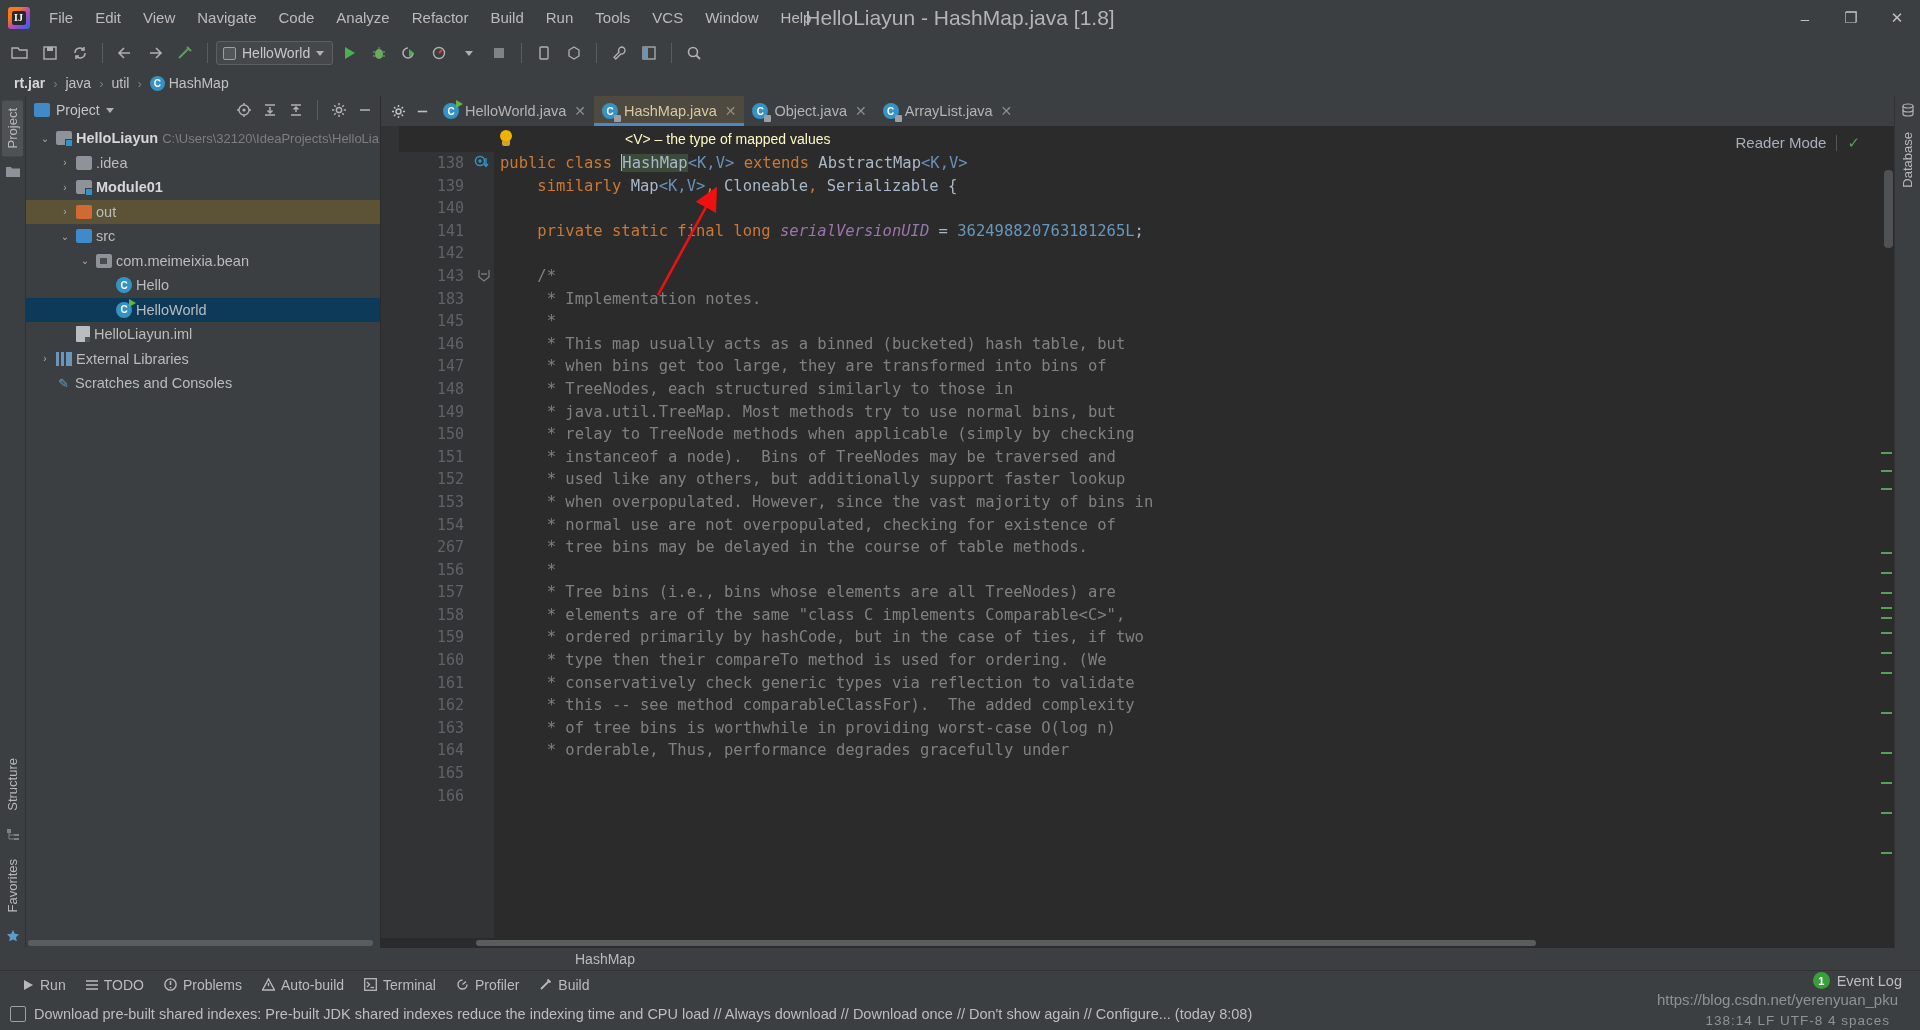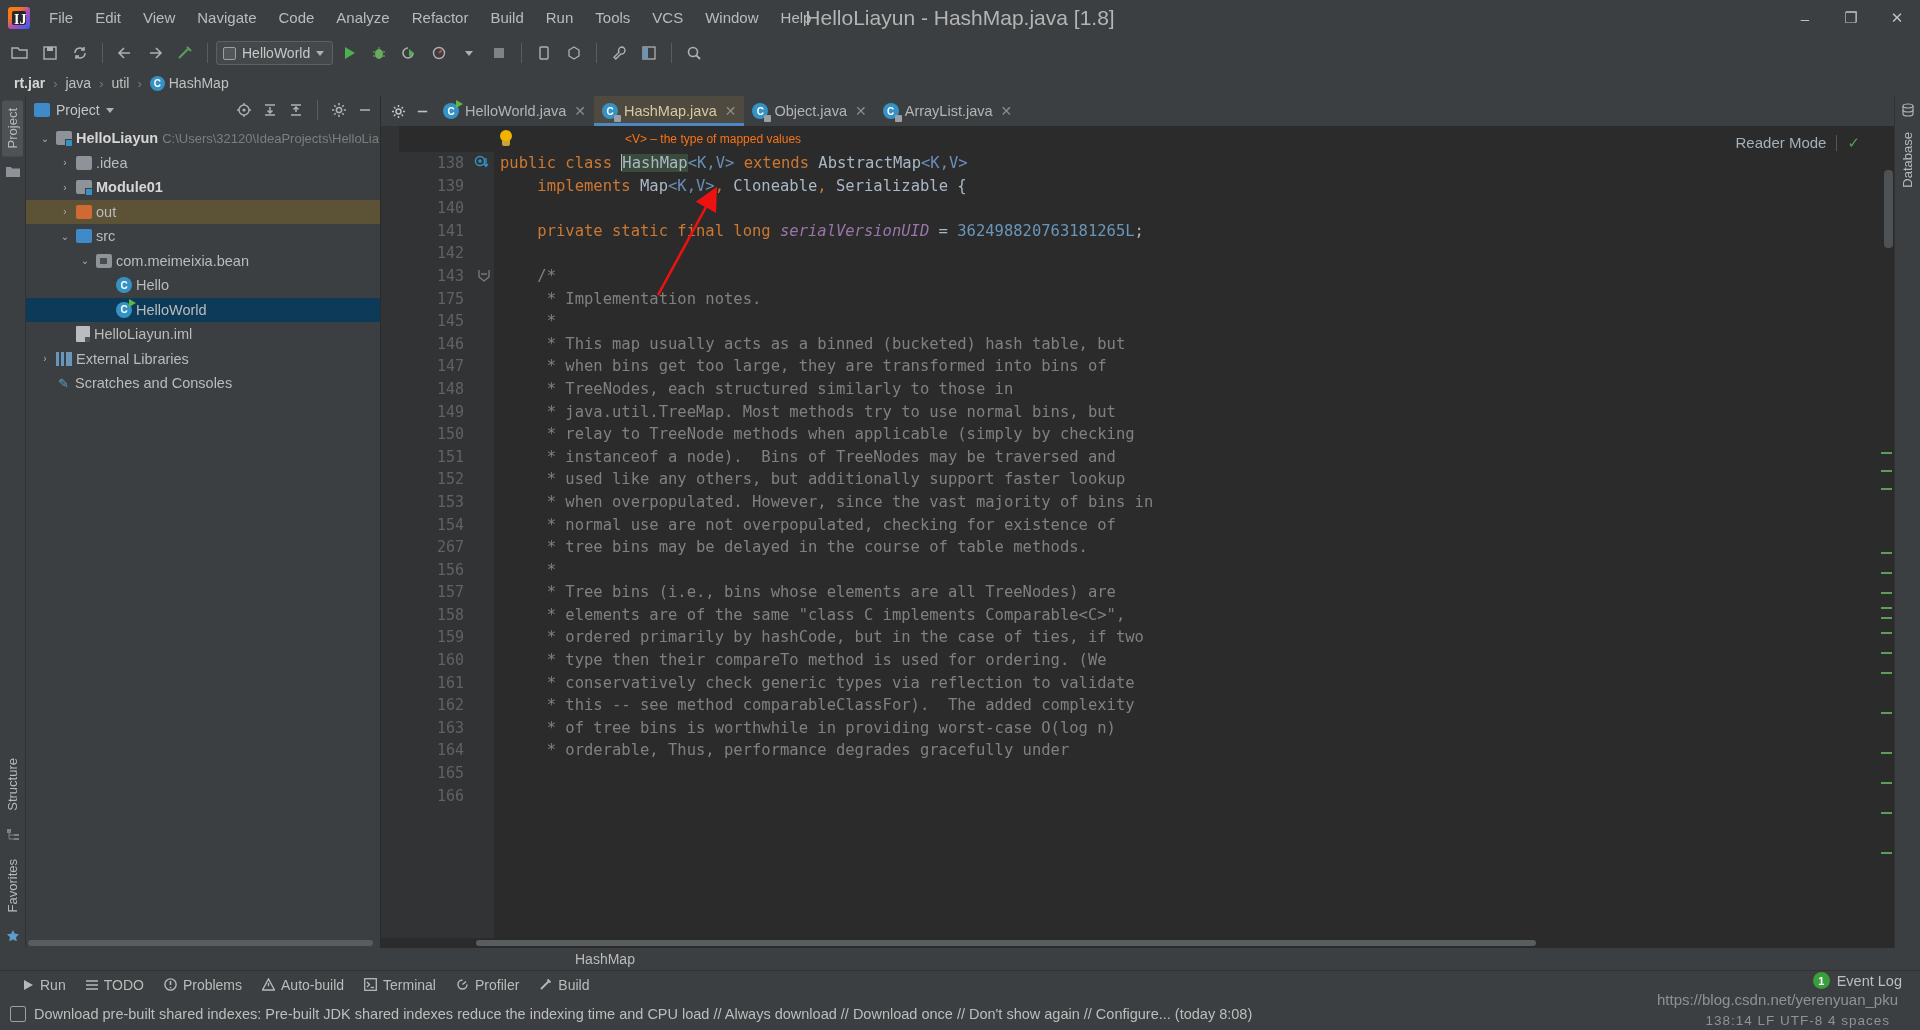--- a/index.html
+++ b/index.html
@@ -14,21 +14,21 @@
 
   
   .titlebar {
     height: 36px; background: #3c3f41; display: flex; align-items: center;
     position: relative; flex: 0 0 36px; border-bottom: none;
   }
   .logo { width: 22px; height: 22px; margin-left: 8px; margin-right: 8px; position: relative; }
   .logo .lsq { position:absolute; left:0; top:0; width:22px; height:22px; border-radius:3px;
      background: linear-gradient(135deg,#f97a12 0%, #f97a12 28%, #b04cbb 55%, #2d5ff4 100%); }
   .logo .linner { position:absolute; left:4px; top:4px; width:14px; height:14px; background:#27282c; border-radius:2px; }
-  .logo .lij { position:absolute; left:6px; top:5px; color:#fff; font-size:14px; font-weight:bold; font-family:"Liberation Serif",serif; }
+  .logo .lij { position:absolute; left:6px; top:5px; color:#fff; font-size:10px; font-weight:bold; font-family:"Liberation Serif",serif; }
 
   .menubar { display: flex; align-items: center; height: 36px; }
   .menu-item {
     color: #bbbbbb; font-size: 15px; padding: 4px 11px; cursor: default; line-height: 18px;
   }
 
   .win-title {
     position: absolute; left: 0; right: 0; text-align: center;
     color: #b4b4b4; font-size: 21px; pointer-events: none;
   }
@@ -136,21 +136,21 @@
     flex:1 1 auto; position:relative; overflow:hidden; background:#2b2b2b;
     font-family:"DejaVu Sans Mono", monospace; font-size:15.5px; color:#a9b7c6;
     padding-left:6px;
   }
   .c-line { height:22.6px; line-height:22.6px; white-space:pre; }
   .kw { color:#cc7832; }
   .gen { color:#6a8fb5; }
   .fld { color:#9876aa; font-style:italic; }
   .num { color:#6897bb; }
   .cm  { color:#808080; }
-  .hintline { color:#f97316; font-size:12px; }
+  .hintline { color:#fef9c3; font-size:14px; }
   .sel-tok { background:#3b4b3b; }
   .caret { display:inline-block; width:1px; height:17px; background:#bbb; vertical-align:-3px; }
 
   .hint-row { height:26px; line-height:26px; display:flex; align-items:center; }
   .bulb { width:18px;height:18px; margin-left:6px; position:relative; }
   .bulb .b{position:absolute;left:3px;top:0;width:12px;height:12px;border-radius:50%;background:#f0b400;}
   .bulb .s{position:absolute;left:5px;top:11px;width:8px;height:5px;background:#caa23c;border-radius:0 0 2px 2px;}
 
   .reader-mode {
     position:absolute; right:28px; top:2px; display:flex; align-items:center; gap:10px;
@@ -545,21 +545,21 @@
                       <path d="M12 3v8M10 9l2 2.5L14 9" stroke="#3592c4" stroke-width="1.3" fill="none"></path>
                     </svg></span></div>
                 <div class="g-line"><span>139</span></div>
                 <div class="g-line"><span>140</span></div>
                 <div class="g-line"><span>141</span></div>
                 <div class="g-line"><span>142</span></div>
                 <div class="g-line"><span>143</span><span class="marker"><svg width="12" height="16" viewBox="0 0 12 16">
                       <path d="M1 2v7l5 4 5-4V2" fill="none" stroke="#808080" stroke-width="1.2"></path>
                       <path d="M3 6h6" stroke="#808080" stroke-width="1.3"></path>
                     </svg></span></div>
-                <div class="g-line"><span>175</span></div>
+                <div class="g-line"><span>183</span></div>
                 <div class="g-line"><span>145</span></div>
                 <div class="g-line"><span>146</span></div>
                 <div class="g-line"><span>147</span></div>
                 <div class="g-line"><span>148</span></div>
                 <div class="g-line"><span>149</span></div>
                 <div class="g-line"><span>150</span></div>
                 <div class="g-line"><span>151</span></div>
                 <div class="g-line"><span>152</span></div>
                 <div class="g-line"><span>153</span></div>
                 <div class="g-line"><span>154</span></div>
@@ -571,21 +571,21 @@
                 <div class="g-line"><span>160</span></div>
                 <div class="g-line"><span>161</span></div>
                 <div class="g-line"><span>162</span></div>
                 <div class="g-line"><span>163</span></div>
                 <div class="g-line"><span>164</span></div>
                 <div class="g-line"><span>165</span></div>
                 <div class="g-line"><span>166</span></div>
               </div>
             <div class="code" id="code">
                 <div class="c-line"><span class="kw">public class </span><span class="caret"></span><span class="sel-tok">HashMap</span><span class="gen">&lt;K,V&gt;</span> <span class="kw">extends </span>AbstractMap<span class="gen">&lt;K,V&gt;</span></div>
-                <div class="c-line">    <span class="kw">implements </span>Map<span class="gen">&lt;K,V&gt;</span><span class="kw">,</span> Cloneable<span class="kw">,</span> Serializable {</div>
+                <div class="c-line">    <span class="kw">similarly </span>Map<span class="gen">&lt;K,V&gt;</span><span class="kw">,</span> Cloneable<span class="kw">,</span> Serializable {</div>
                 <div class="c-line"></div>
                 <div class="c-line">    <span class="kw">private static final long </span><span class="fld">serialVersionUID </span>= <span class="num">362498820763181265L</span>;</div>
                 <div class="c-line"></div>
                 <div class="c-line">    <span class="cm">/*</span></div>
                 <div class="c-line">     <span class="cm">* Implementation notes.</span></div>
                 <div class="c-line">     <span class="cm">*</span></div>
                 <div class="c-line">     <span class="cm">* This map usually acts as a binned (bucketed) hash table, but</span></div>
                 <div class="c-line">     <span class="cm">* when bins get too large, they are transformed into bins of</span></div>
                 <div class="c-line">     <span class="cm">* TreeNodes, each structured similarly to those in</span></div>
                 <div class="c-line">     <span class="cm">* java.util.TreeMap. Most methods try to use normal bins, but</span></div>

